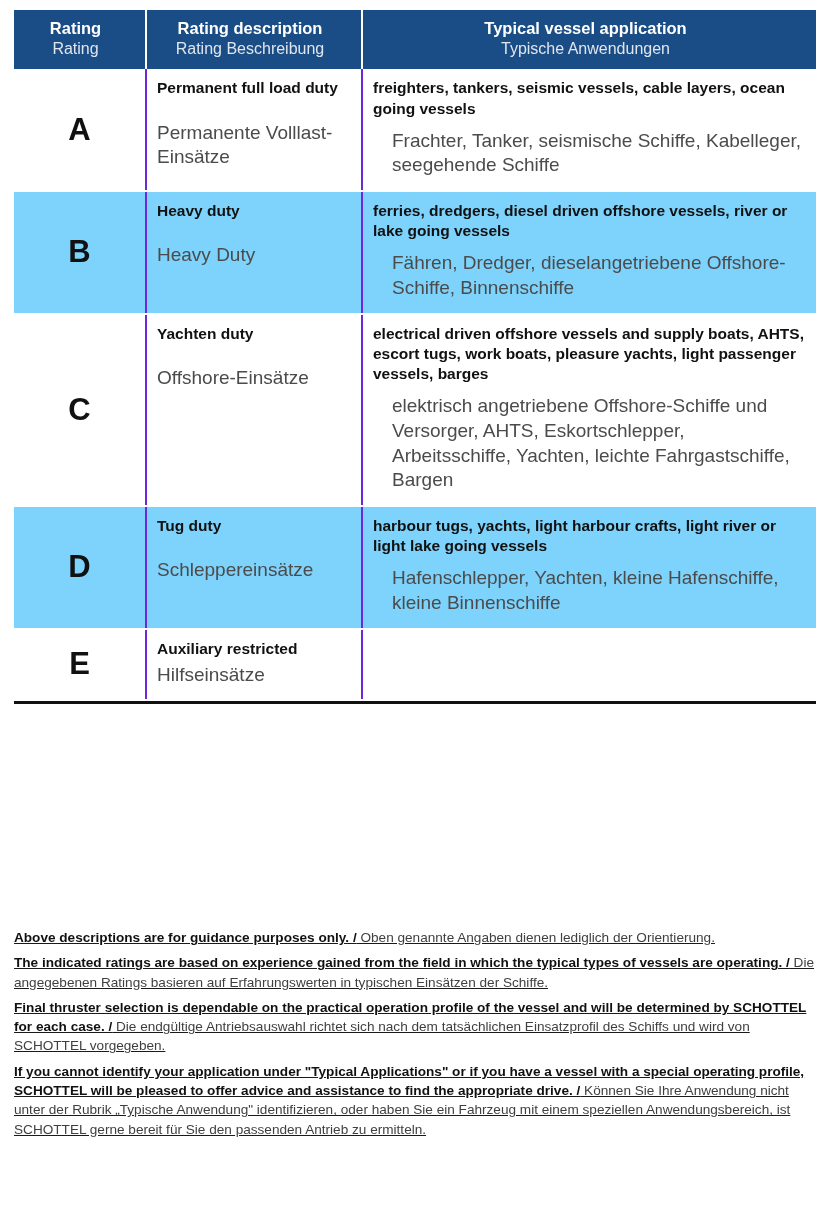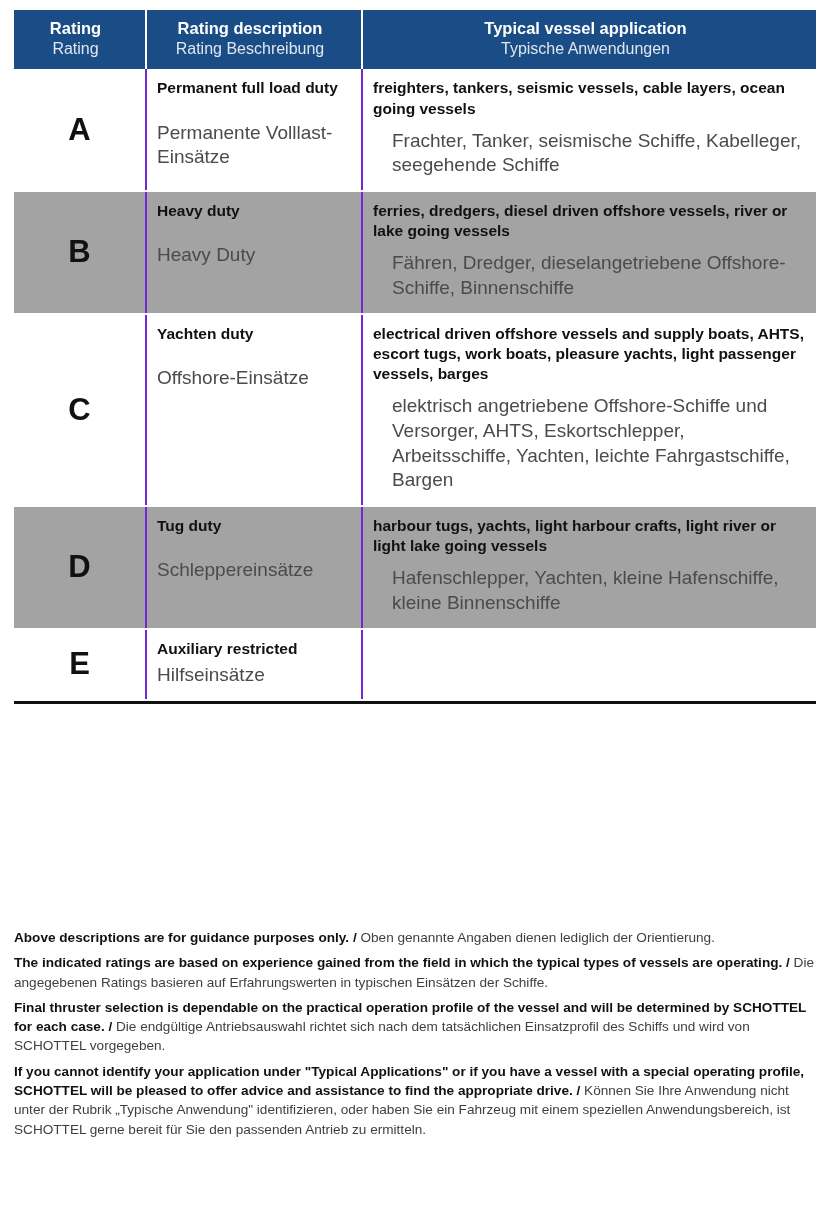--- a/index.html
+++ b/index.html
@@ -58,21 +58,21 @@
   }
 
   tbody td {
     vertical-align: top;
     padding: 9px 10px 12px 10px;
     border-right: 2px solid #6d28d9;
     border-bottom: 2px solid #ffffff;
   }
   tbody td:last-child { border-right: none; }
 
-  tr.shaded td { background: #a3a3a3; }
+  tr.shaded td { background: #7dd3fc; }
   tr.plain td { background: #ffffff; }
 
   td.letter {
     text-align: center;
     vertical-align: middle;
     font-size: 31px;
     font-weight: bold;
     color: #111111;
     padding-top: 0;
     padding-bottom: 0;
@@ -109,20 +109,21 @@
   .notes {
     position: absolute;
     left: 14px;
     top: 928px;
     width: 804px;
     font-size: 13.6px;
     line-height: 1.42;
   }
   .notes p {
     margin: 0 0 6px 0;
+    text-decoration: underline;
   }
   .notes .n-en {
     font-weight: bold;
     color: #111111;
   }
   .notes .n-de {
     font-weight: normal;
     color: #3f3f3f;
   }
 </style>

